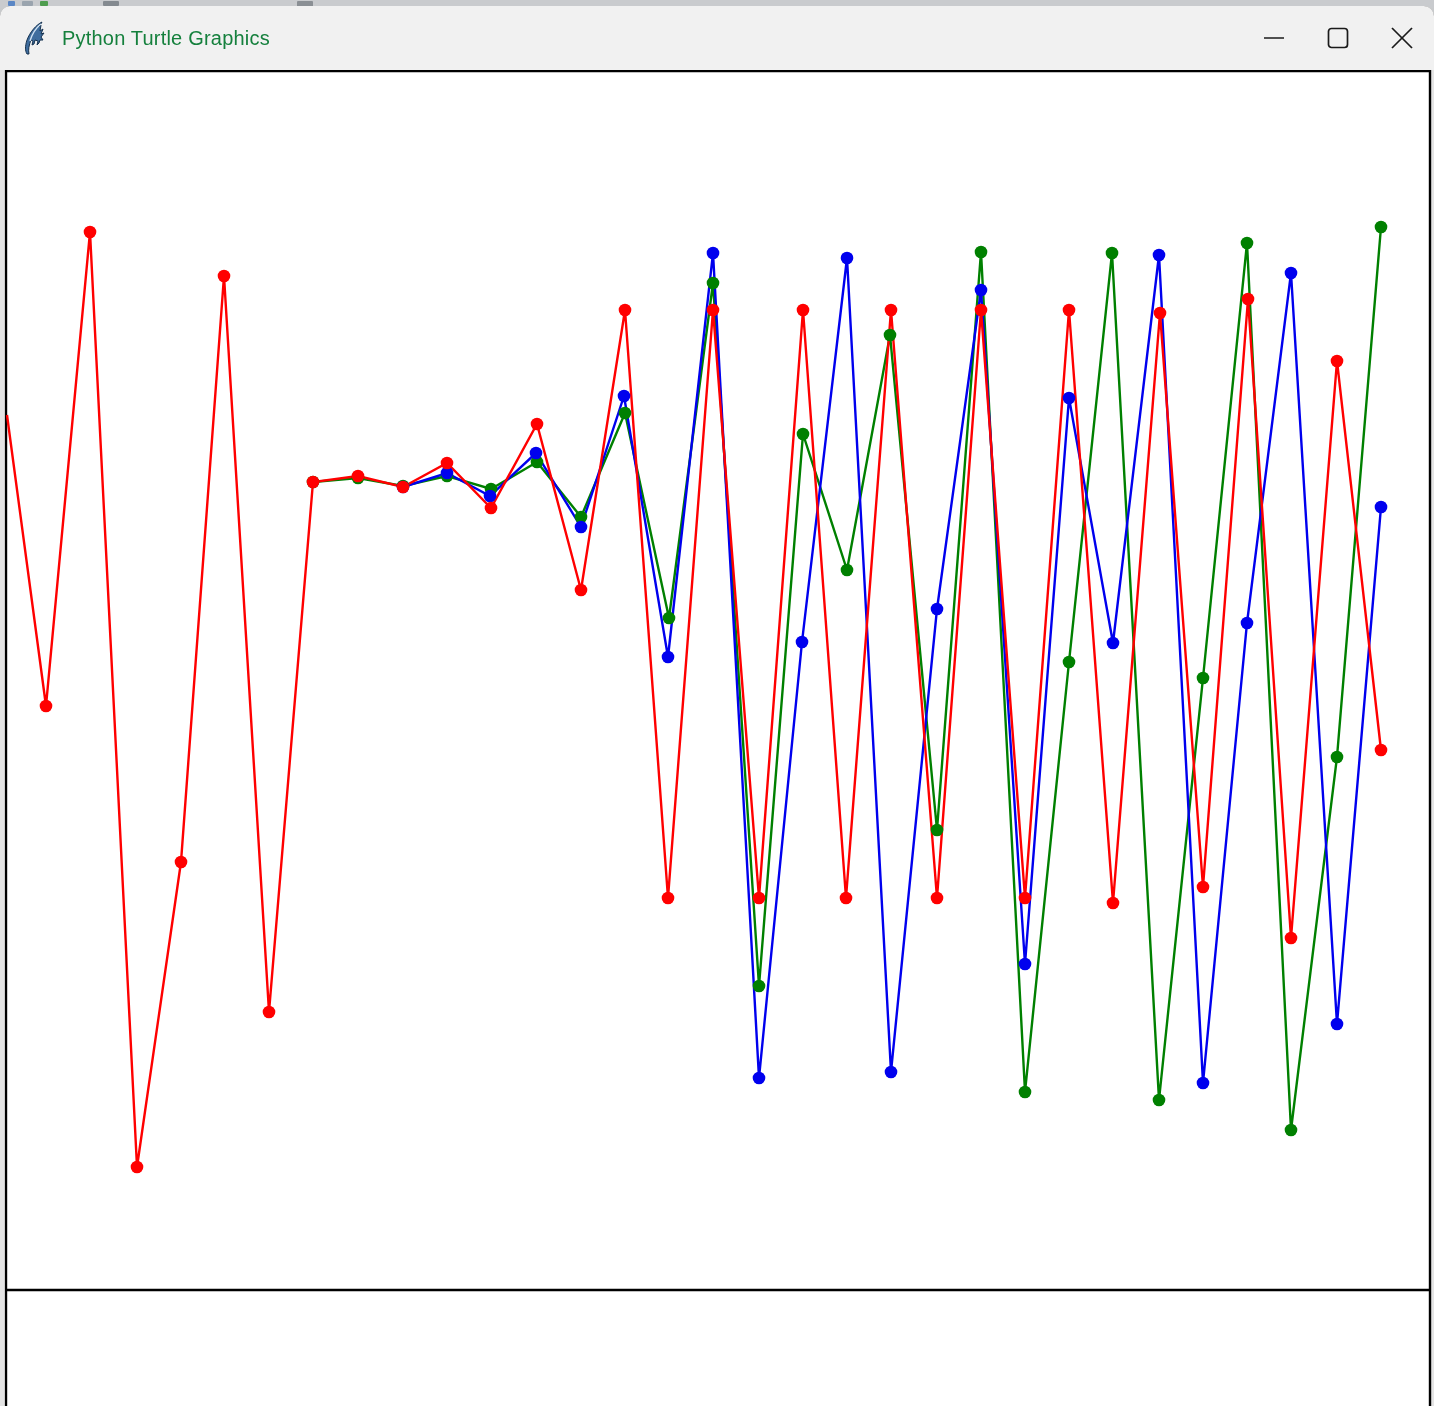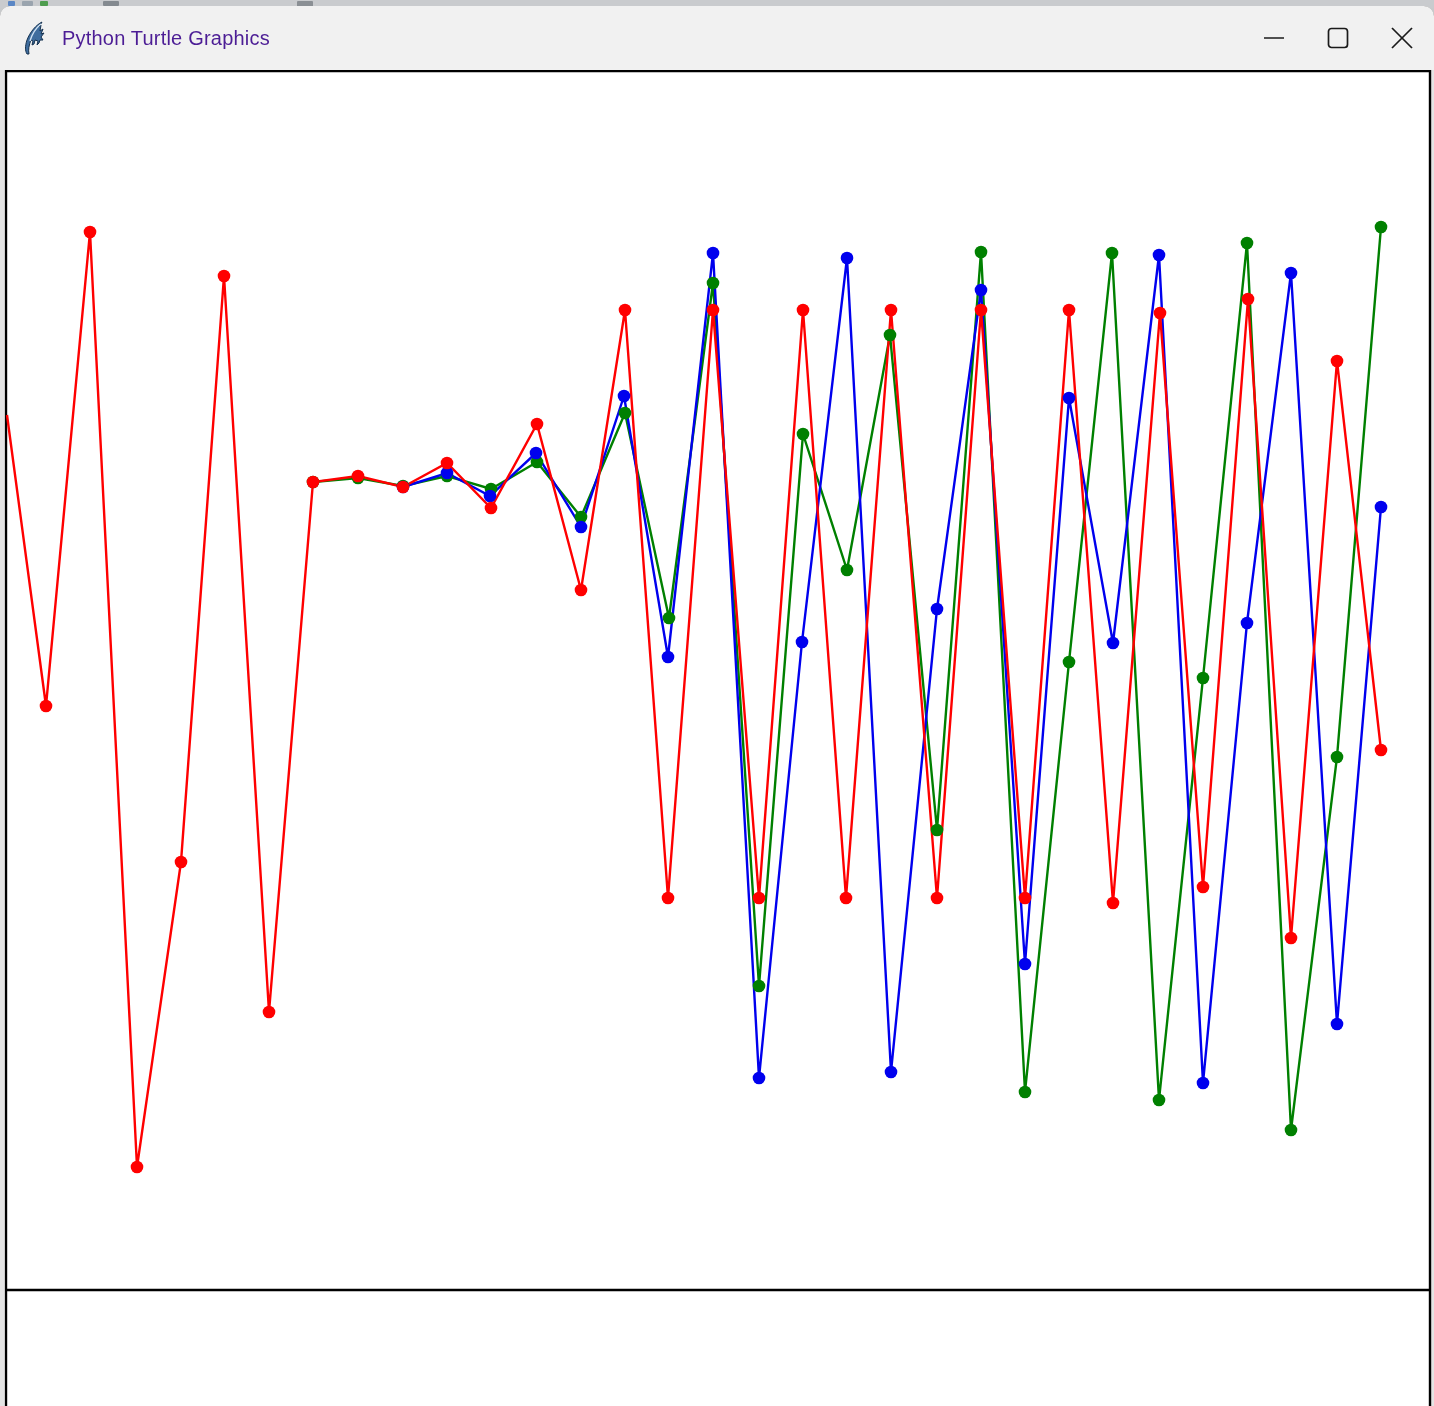--- a/index.html
+++ b/index.html
@@ -8,21 +8,21 @@
   .desktop-sliver{position:absolute;top:0;left:0;width:1434px;height:8px;background:#c9cbce;}
   .sliver-glyph{position:absolute;top:1px;border-radius:1px;}
 
   .app-window{position:absolute;top:6px;left:0;width:1434px;height:1400px;
     background:#ffffff;border-radius:10px 10px 0 0;overflow:hidden;
     box-shadow:0 0 0 1px #9b9b9b inset;}
 
   .titlebar{position:absolute;top:0;left:0;width:1434px;height:64px;background:#f1f1f1;
     display:flex;align-items:center;border-radius:10px 10px 0 0;}
   .app-icon{margin-left:22px;width:28px;height:34px;flex:0 0 auto;}
-  .title-text{margin-left:12px;font-size:20px;color:#4c1d95;letter-spacing:0.2px;}
+  .title-text{margin-left:12px;font-size:20px;color:#15803d;letter-spacing:0.2px;}
   .controls{position:absolute;right:0;top:0;height:64px;display:flex;}
   .ctrl-btn{width:64px;height:64px;display:flex;align-items:center;justify-content:center;background:transparent;border:none;padding:0;cursor:default;}
 
   .canvas-wrap{position:absolute;top:64px;left:0;width:1434px;height:1342px;}
   .canvas-wrap svg{display:block;}
 </style>
 </head>
 <body>
 
 <div class="desktop-sliver">

